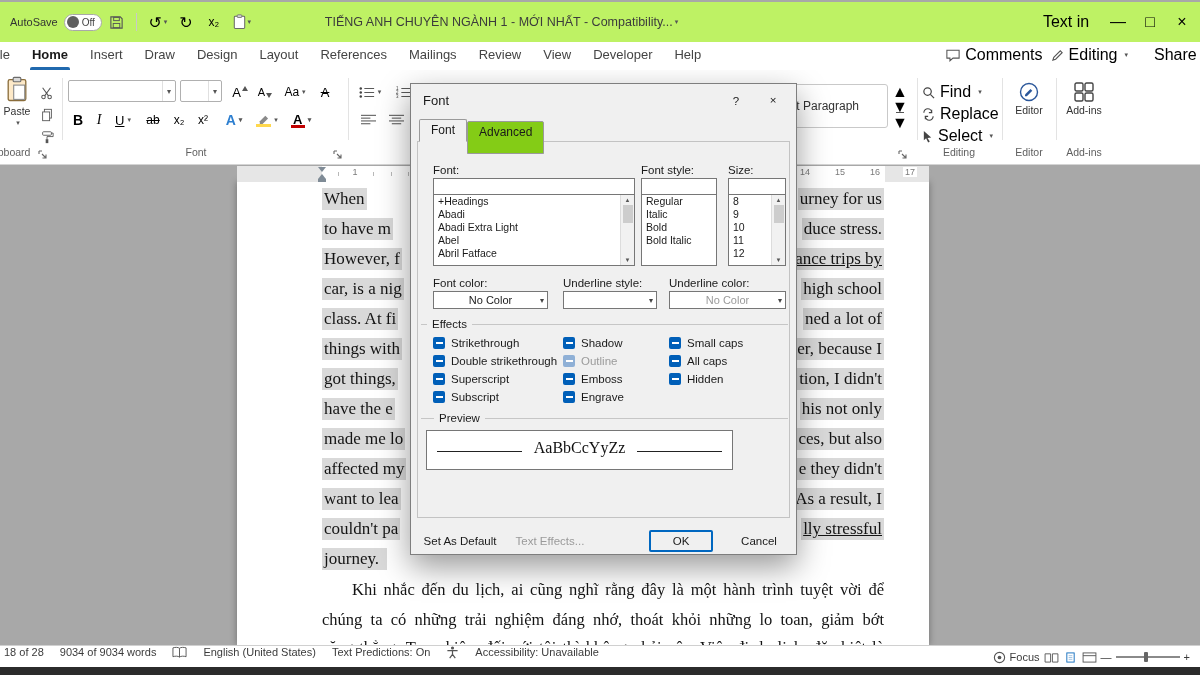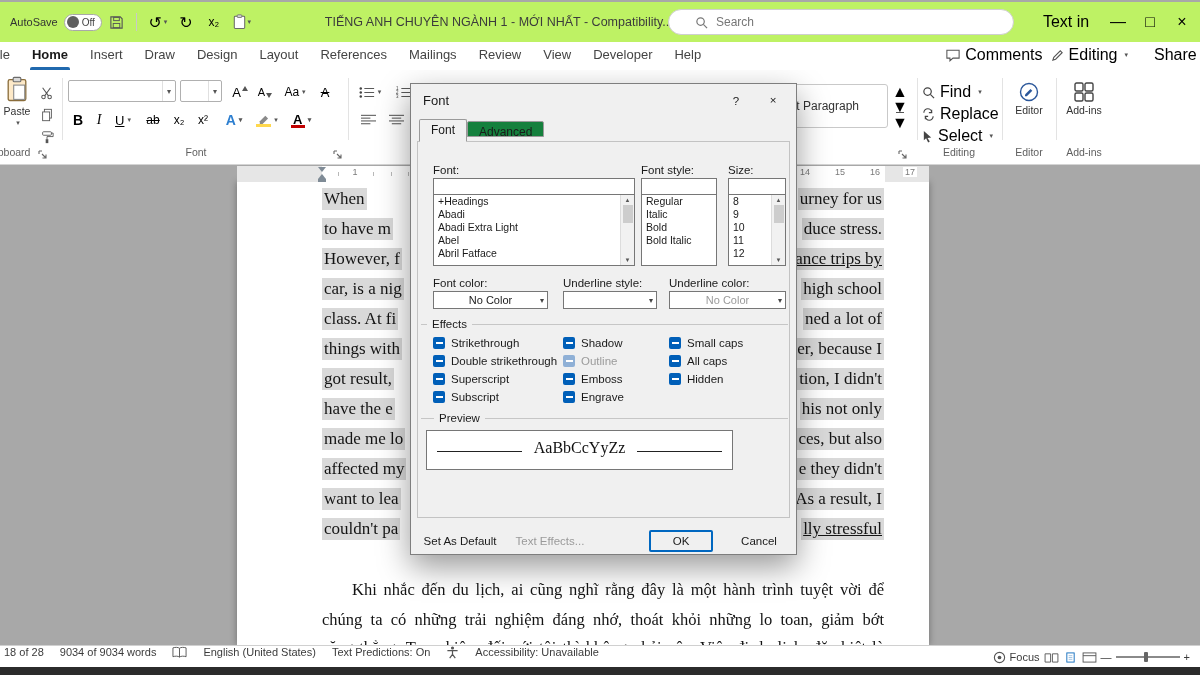--- a/index.html
+++ b/index.html
@@ -66,21 +66,21 @@
   .sel:empty{display:none}
   .ul{text-decoration:underline}
   .vn{position:absolute;left:85px;right:45px;font-family:"Liberation Serif",serif;font-size:16.5px;color:#141414;text-align:justify;text-align-last:justify;white-space:normal}
 
   
   .dlg{position:absolute;left:410px;top:83px;width:387px;height:472px;background:#f0f0f0;border:1px solid #7e7e7e;box-shadow:0 12px 30px rgba(0,0,0,.4);z-index:10;font-size:11.5px;color:#1a1a1a}
   .dlg-title{position:absolute;left:12px;top:9px;font-size:13px}
   .dlg-help{position:absolute;right:48px;top:6px;width:24px;height:22px;text-align:center;font-size:13px;color:#333}
   .dlg-close{position:absolute;right:8px;top:4px;width:30px;height:24px;text-align:center;font-size:16px;color:#333}
   .pane{position:absolute;left:6px;right:6px;top:57px;bottom:36px;border:1px solid #c3c3c3}
-  .dlg-tab{position:absolute;top:37px;height:16px;padding:0 11px;line-height:21px;font-size:12px;border:1px solid #9a9a9a;border-radius:2px 2px 0 0;background:#15803d;z-index:2}
+  .dlg-tab{position:absolute;top:37px;height:33px;padding:0 11px;line-height:21px;font-size:12px;border:1px solid #9a9a9a;border-radius:2px 2px 0 0;background:#84cc16;z-index:2}
   .dlg-tab.active{top:35px;height:23px;background:#f0f0f0;border-bottom:1px solid #f0f0f0;z-index:3}
   .dlabel{position:absolute;font-size:11.5px;color:#1a1a1a;z-index:1}
   .dinput{position:absolute;height:17px;background:#fff;border:1px solid #767676;z-index:1}
   .dlist{position:absolute;background:#fff;border:1px solid #767676;overflow:hidden;z-index:1}
   .ditem{height:13px;line-height:13px;padding:0 4px;font-size:10.5px;white-space:nowrap;overflow:hidden}
   .dscroll{position:absolute;right:0;top:0;bottom:0;width:14px;background:#f1f1f1;border-left:1px solid #dcdcdc;display:flex;flex-direction:column;align-items:center;font-size:6px;color:#555;padding:2px 0}
   .sc-thumb{width:10px;height:18px;background:#cdcdcd;margin:2px 0 auto 0}
   .sc-down{margin-top:auto}
   .dcombo{position:absolute;height:18px;background:#fff;border:1px solid #767676;display:flex;align-items:center;justify-content:center;font-size:11px;z-index:1}
   .dcombo .dcarr{position:absolute;right:3px;font-size:8px;color:#444}
@@ -142,27 +142,20 @@
       <svg width="13" height="16" viewBox="0 0 20 24">
           <rect x="2" y="3" width="16" height="19" rx="1.5" fill="#fff" stroke="#6b6b6b" stroke-width="1.6"></rect>
           <rect x="6.5" y="1" width="7" height="4" rx="1" fill="#d9d9d9" stroke="#6b6b6b" stroke-width="1.3"></rect>
         </svg>
       <span class="mini">▾</span>
     </button>
     <div class="doc-title">
       <span>TIẾNG ANH CHUYÊN NGÀNH 1 - MỚI NHẤT - Compatibility...</span>
       <span class="mini">▾</span>
     </div>
-    <div class="search">
-      <svg width="13" height="13" viewBox="0 0 14 14">
-          <circle cx="6" cy="6" r="4" fill="none" stroke="#777" stroke-width="1.3"></circle>
-          <path d="M9 9l4 4" stroke="#777" stroke-width="1.3"></path>
-        </svg>
-      <span>Search</span>
-    </div>
     <button class="signin">Text in</button>
     <button class="win" style="right:66px">—</button>
     <button class="win" style="right:34px">□</button>
     <button class="win" style="right:2px">×</button>
   </div>
 
   <div class="tabrow">
     <div class="tab file">File</div>
     <div class="tab active">Home</div>
     <div class="tab">Insert</div>
@@ -437,21 +430,21 @@
       </div>
     <div class="dline" style="top:122px">
         <span class="sel">class. At fi</span>
         <span class="sel">ned a lot of</span>
       </div>
     <div class="dline" style="top:152px">
         <span class="sel">things with</span>
         <span class="sel">er, because I</span>
       </div>
     <div class="dline" style="top:182px">
-        <span class="sel">got result,</span>
+        <span class="sel">got things,</span>
         <span class="sel">tion, I didn't</span>
       </div>
     <div class="dline" style="top:212px">
         <span class="sel">have the e</span>
         <span class="sel">his not only</span>
       </div>
     <div class="dline" style="top:242px">
         <span class="sel">made me lo</span>
         <span class="sel">ces, but also</span>
       </div>
@@ -459,20 +452,23 @@
         <span class="sel">affected my</span>
         <span class="sel">e they didn't</span>
       </div>
     <div class="dline" style="top:302px">
         <span class="sel">want to lea</span>
         <span class="sel">As a result, I</span>
       </div>
     <div class="dline" style="top:332px">
         <span class="sel">couldn't pa</span>
         <span class="sel ul">lly stressful</span>
+      </div>
+    <div class="dline" style="top:362px">
+        <span class="sel" style="padding-right:8px">journey.</span>
       </div>
     <div class="vn" style="top:398px;padding-left:30px">Khi nhắc đến du lịch, ai cũng nghĩ rằng đây là một hành trình tuyệt vời để</div>
     <div class="vn" style="top:428px">chúng ta có những trải nghiệm đáng nhớ, thoát khỏi những lo toan, giảm bớt</div>
     <div class="vn" style="top:456px">căng thẳng. Tuy nhiên, đối với tôi thì không phải vậy. Việc đi du lịch, đặc biệt là</div>
   </div>
 
   <div class="dlg">
     <span class="dlg-title">Font</span>
     <button class="dlg-help">?</button>
     <button class="dlg-close">×</button>

